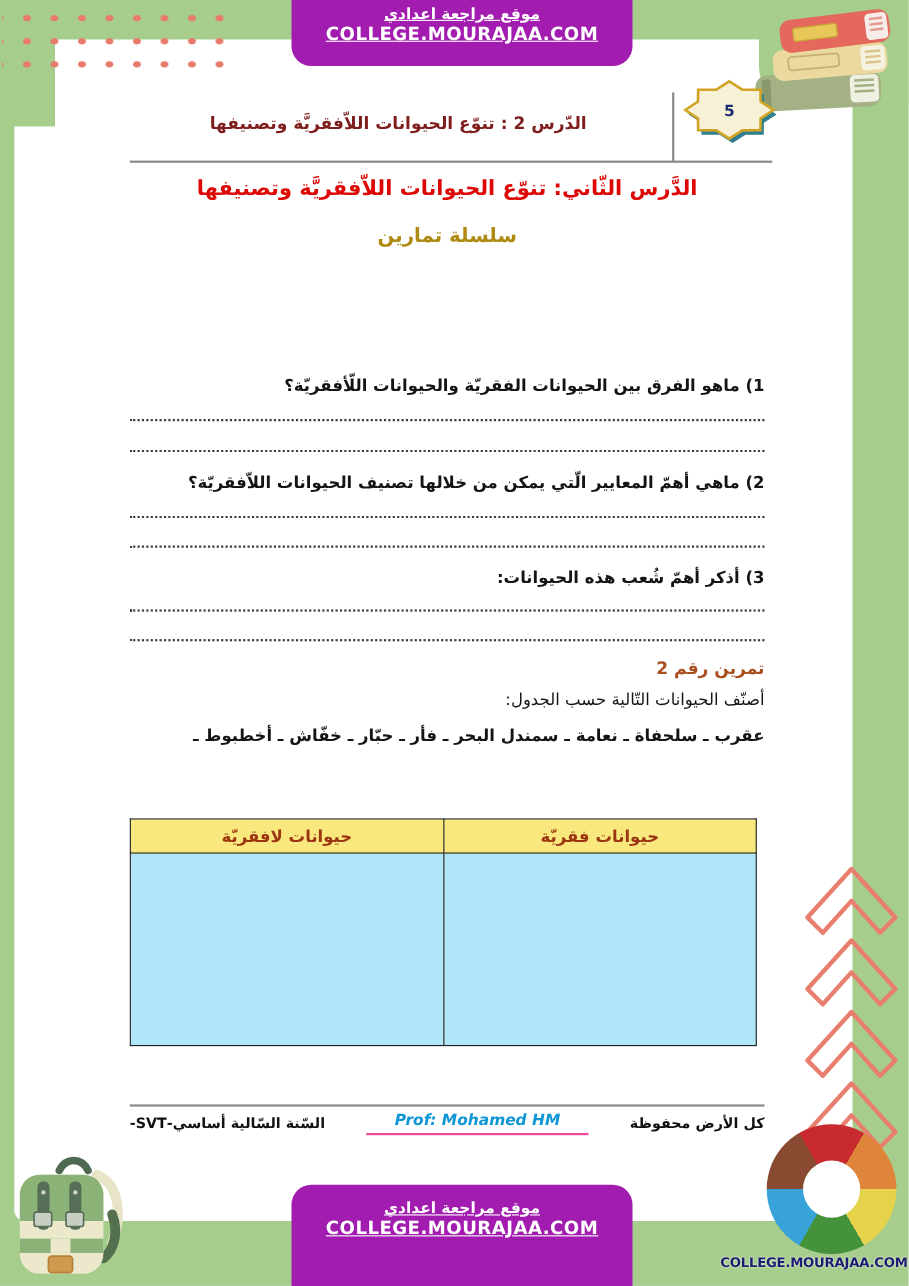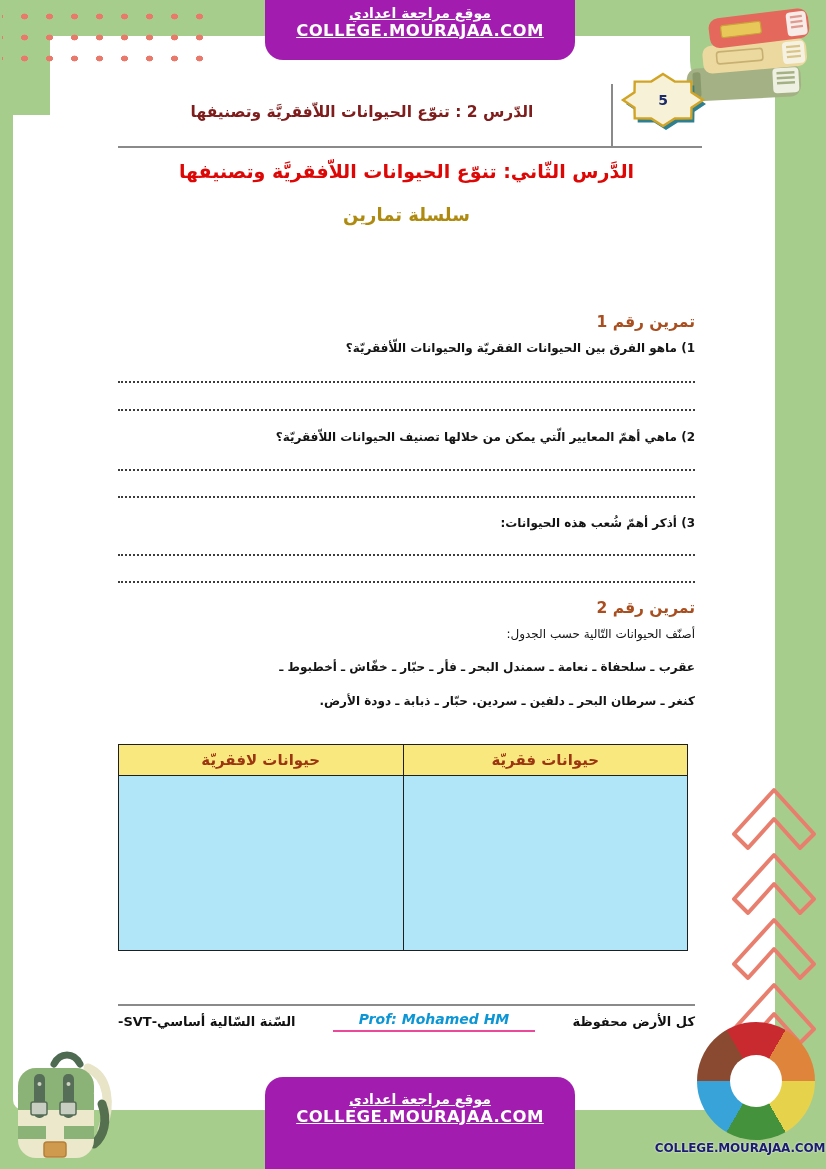--- a/index.html
+++ b/index.html
@@ -20,21 +20,21 @@
   .banner .l1{font-size:14px;font-weight:bold;text-decoration:underline;direction:rtl;}
   .banner .l2{font-size:16.5px;font-weight:bold;text-decoration:underline;letter-spacing:.4px;}
   .doc{position:absolute;left:118px;top:0;width:577px;height:1110px;}
   .abs{position:absolute;}
   .lesson-header{top:103px;left:0;width:488px;text-align:center;color:#7f1d1d;font-weight:bold;font-size:15.5px;direction:rtl;white-space:nowrap;}
   .vline{top:84px;left:493px;width:2px;height:63px;background:#8a8a8a;}
   .hline{top:146px;left:0;width:584px;height:2px;background:#8a8a8a;}
   .main-title{top:160px;left:0;width:577px;text-align:center;color:#dd0806;font-weight:bold;font-size:19px;direction:rtl;white-space:nowrap;}
   .subtitle{top:204px;left:0;width:577px;text-align:center;color:#ae8b10;font-weight:bold;font-size:18px;direction:rtl;}
   .ex-title{left:0;width:577px;text-align:right;color:#a94e1f;font-weight:bold;font-size:15.5px;direction:rtl;white-space:nowrap;}
-  .q{left:0;width:577px;text-align:right;color:#141414;font-weight:600;font-size:12px;direction:rtl;white-space:nowrap;}
+  .q{left:0;width:577px;text-align:right;color:#141414;font-weight:600;font-size:15px;direction:rtl;white-space:nowrap;}
   .dotline{left:0;width:577px;height:0;border-bottom:2.5px dotted #3c3c3c;}
   .cls-table{top:744px;left:0;width:570px;border-collapse:collapse;table-layout:fixed;}
   .cls-table th{height:28px;background:#f9e87d;color:#9c3612;font-weight:bold;font-size:15px;border:1.6px solid #1f1f1f;text-align:center;}
   .cls-table td{height:172px;background:#b1e5f8;border:1.6px solid #1f1f1f;}
   .footer-line{top:1004px;left:0;width:577px;height:1.5px;background:#8a8a8a;}
   .footer-row{top:1011px;left:0;width:577px;display:flex;direction:ltr;justify-content:space-between;align-items:flex-start;font-size:13px;color:#111;}
   .grade-label,.rights-label{font-weight:600;direction:rtl;white-space:nowrap;padding-top:3px;}
   .prof-label{color:#0d96d6;font-weight:bold;font-style:italic;font-size:14px;border-bottom:2px solid #ec4899;padding:0 26px 3px 26px;white-space:nowrap;}
   .chevrons{position:absolute;left:726px;top:780px;}
   .badge{position:absolute;left:618px;top:70px;}
@@ -86,37 +86,35 @@
 </svg>
 
 <div class="doc">
   <div class="abs lesson-header">الدّرس 2 : تنوّع الحيوانات اللاّفقريَّة وتصنيفها</div>
   <div class="abs vline"></div>
   <div class="abs hline"></div>
 
   <div class="abs main-title">الدَّرس الثّاني: تنوّع الحيوانات اللاّفقريَّة وتصنيفها</div>
   <div class="abs subtitle">سلسلة تمارين</div>
 
-  <div class="abs ex-title" style="top:313px">تمرين رقم 1</div>
   <div class="abs q" style="top:341px">1) ماهو الفرق بين الحيوانات الفقريّة والحيوانات اللّأفقريّة؟</div>
   <div class="abs dotline" style="top:381px"></div>
   <div class="abs dotline" style="top:409px"></div>
 
   <div class="abs q" style="top:430px">2) ماهي أهمّ المعايير الّتي يمكن من خلالها تصنيف الحيوانات اللاّفقريّة؟</div>
   <div class="abs dotline" style="top:469px"></div>
   <div class="abs dotline" style="top:496px"></div>
 
   <div class="abs q" style="top:516px">3) أذكر أهمّ شُعب هذه الحيوانات:</div>
   <div class="abs dotline" style="top:554px"></div>
   <div class="abs dotline" style="top:581px"></div>
 
   <div class="abs ex-title" style="top:599px">تمرين رقم 2</div>
   <div class="abs q" style="top:627px;font-weight:400">أصنّف الحيوانات التّالية حسب الجدول:</div>
   <div class="abs q" style="top:660px">عقرب ـ سلحفاة ـ نعامة ـ سمندل البحر ـ فأر ـ حبّار ـ خفّاش ـ أخطبوط ـ</div>
-  <div class="abs q" style="top:694px">كنغر ـ سرطان البحر ـ دلفين ـ سردين. حبّار ـ ذبابة ـ دودة الأرض.</div>
 
   <table class="abs cls-table" dir="rtl">
     <thead>
       <tr>
         <th>حيوانات فقريّة</th>
         <th>حيوانات لافقريّة</th>
       </tr>
     </thead>
     <tbody>
       <tr>

